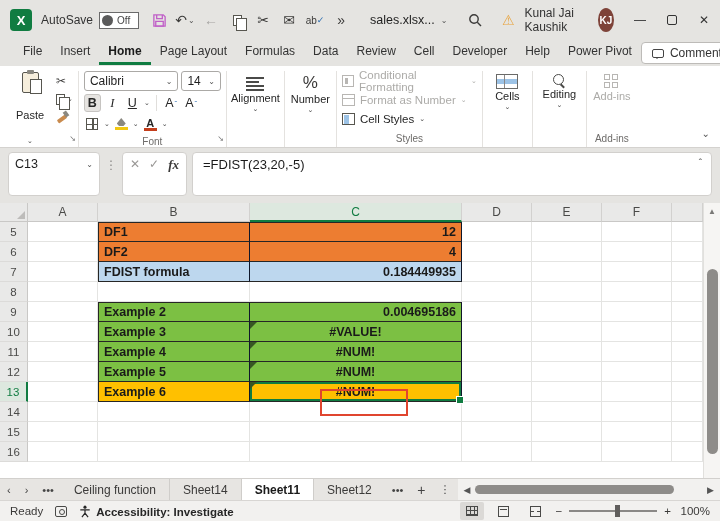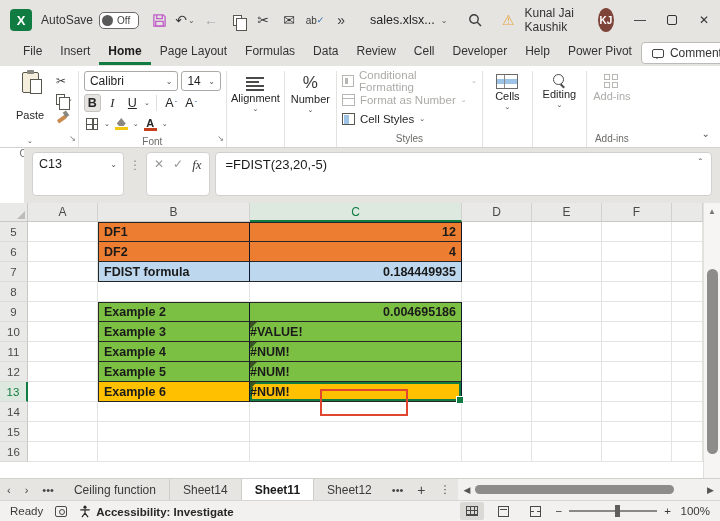--- a/index.html
+++ b/index.html
@@ -4,21 +4,21 @@
 <style>
   * { box-sizing: border-box; margin: 0; padding: 0; }
   html,body { width:720px; height:521px; overflow:hidden; }
   body { font-family:"Liberation Sans", sans-serif; background:#fff; }
   .app { position:relative; width:720px; height:521px; background:#fff; }
 
   
   .titlebar { height:40px; background:#E5E4E1; display:flex; align-items:center; padding:0 0 0 10px; gap:9px; }
   .logo { width:22px; height:22px; background:#107C41; border-radius:4px; color:#fff; font-weight:bold; font-size:13px; display:flex; align-items:center; justify-content:center; flex:none; }
   .autosave { display:flex; align-items:center; gap:6px; font-size:12px; color:#333; }
-  .toggle { width:40px; height:17px; border:1px solid #6a6a6a; border-radius:5px; background:#fff; display:flex; align-items:center; padding:1px 3px 1px 2px; gap:4px; }
+  .toggle { width:40px; height:17px; border:1px solid #6a6a6a; border-radius:0; background:#fff; display:flex; align-items:center; padding:1px 3px 1px 2px; gap:4px; }
   .knob { width:11px; height:11px; border-radius:50%; background:#5a5a5a; flex:none; }
   .toggle .state { font-size:10px; color:#444; }
   .qat { display:flex; align-items:center; gap:4px; }
   .qbtn { width:22px; height:24px; display:flex; align-items:center; justify-content:center; font-size:14px; color:#3b3a39; border-radius:4px; }
   .qbtn .dd { font-size:8px; color:#555; margin-left:1px; }
   .dim { color:#A6A4A2; }
   .grow { flex:1; }
   .filename { display:flex; align-items:center; gap:6px; font-size:12.5px; color:#1f1f1f; }
   .dd8 { font-size:8px; color:#555; }
   .tb-right { display:flex; align-items:center; gap:10px; }
@@ -97,28 +97,28 @@
   .mag-ic::after { content:""; position:absolute; right:1px; bottom:0; width:5px; height:1.8px; background:#4a4a48; transform:rotate(45deg); }
   .addins-ic { width:15px; height:15px; display:grid; grid-template-columns:6px 6px; grid-template-rows:6px 6px; gap:2px; }
   .addins-ic i { border:1.3px solid #B8B6B3; display:block; }
   .anal-ic { width:15px; height:15px; border:1.3px solid #B8B6B3; position:relative; }
   .anal-ic::before { content:""; position:absolute; left:2px; top:2px; width:7px; height:7px; border:1.3px solid #B8B6B3; border-radius:50%; }
   .anal-ic::after { content:""; position:absolute; right:1px; bottom:1px; width:4px; height:1.4px; background:#B8B6B3; transform:rotate(45deg); }
   .disabled-text { color:#ACABA8; }
   .ribbon-collapse { position:absolute; right:10px; bottom:8px; font-size:10px; color:#555; }
 
   
-  .fbar { height:55px; background:#E5E4E1; display:flex; align-items:flex-start; padding:4px 8px 0 8px; gap:5px; position:relative;margin-left:24px; }
+  .fbar { height:55px; background:#E5E4E1; display:flex; align-items:flex-start; padding:4px 8px 0 8px; gap:5px; position:relative; }
   .namebox { width:92px; height:44px; background:#fff; border:1px solid #D2D0CD; border-radius:4px; display:flex; align-items:flex-start; padding:4px 6px; font-size:12.5px; color:#1f1f1f; }
   .namebox .dd8 { margin-left:auto; padding-top:3px; }
   .fdots { color:#8a8886; font-size:12px; padding-top:6px; }
   .fxbox { height:44px; background:#fff; border:1px solid #D2D0CD; border-radius:4px; display:flex; align-items:flex-start; padding:4px 7px; gap:9px; }
   .fxbox .x { color:#9a9896; font-size:12px; }
   .fxbox .ck { color:#9a9896; font-size:12px; }
-  .fxbox .fx { font-style:italic; font-family:"Liberation Serif", serif; font-weight:normal; font-size:13px; color:#3b3a39; }
+  .fxbox .fx { font-style:italic; font-family:"Liberation Serif", serif; font-weight:bold; font-size:13px; color:#3b3a39; }
   .ffield { flex:1; height:44px; background:#fff; border:1px solid #D2D0CD; border-radius:4px; padding:4px 10px; font-size:13px; color:#1a1a1a; position:relative; }
   .fcollapse { position:absolute; right:18px; top:10px; font-size:10px; color:#555; }
 
   
   .grid { position:relative; width:720px; height:275px; background:#fff; overflow:hidden; }
   .gh-row { display:flex; height:19px; }
   .corner { width:28px; flex:none; background:#E9E9E8; border-right:1px solid #C9C8C6; border-bottom:1px solid #C9C8C6; position:relative; }
   .corner::after { content:""; position:absolute; right:2px; bottom:2px; border-left:8px solid transparent; border-bottom:8px solid #BDBCBA; }
   .gh { display:flex; align-items:center; justify-content:center; background:#E9E9E8; border-right:1px solid #D2D1CF; border-bottom:1px solid #C9C8C6; color:#4a4a48; font-size:12px; flex:none; }
   .gh.sel { background:#DDE8DF; color:#107C41; border-bottom:2px solid #107C41; }
@@ -127,21 +127,21 @@
   .rh { width:28px; flex:none; background:#E9E9E8; border-right:1px solid #C9C8C6; border-bottom:1px solid #DCDBD9; display:flex; align-items:center; justify-content:center; color:#4a4a48; font-size:11.5px; }
   .rh.sel { color:#107C41; background:#DDE8DF; border-right:2px solid #107C41; }
   .c { flex:none; border-right:1px solid #E4E4E2; border-bottom:1px solid #E4E4E2; position:relative; font-size:12.5px; color:#1a1a1a; display:flex; align-items:center; }
   .wA{width:70px;} .wB{width:152px;} .wC{width:212px;} .wD{width:70px;} .wE{width:70px;} .wF{width:70px;} .wG{width:31px;}
   .orange{background:#ED7D31;} .blue{background:#BDD7EE;} .green{background:#7CC043;} .gold{background:#FFC000;}
   .tb { border-right:1px solid #0f172a; border-bottom:1px solid #262626; font-weight:bold; }
   .tb-left { border-left:1px solid #262626; }
   .tb-top { border-top:1px solid #262626; }
   .lblc { padding-left:5px; justify-content:flex-start; }
   .valr { padding-right:5px; justify-content:flex-end; }
-  .ctr { justify-content:flex-start; }
+  .ctr { justify-content:center; }
   .tri { position:absolute; top:0; left:0; width:0; height:0; border-top:7px solid #375623; border-right:7px solid transparent; }
   .selcell { box-shadow:inset 0 0 0 2px #107C41; z-index:4; }
   .selcell::after { content:""; position:absolute; right:-3px; bottom:-3px; width:6px; height:6px; background:#107C41; border:1px solid #fff; z-index:5; }
   .red-annot { position:absolute; left:320px; top:186px; width:88px; height:27px; border:2px solid #E0452F; z-index:6; background:transparent; }
   .vscroll { position:absolute; right:0; top:0; width:17px; height:275px; background:#F6F5F3; border-left:1px solid #E1E0DD; display:flex; flex-direction:column; align-items:center; }
   .varrow { height:16px; font-size:8px; color:#7a7977; display:flex; align-items:center; }
   .vthumb { position:absolute; top:66px; left:3px; width:11px; height:185px; background:#8E8C89; border-radius:6px; }
 
   
   .sheetbar { height:22px; background:#E7E5E2; border-top:1px solid #D2D0CD; display:flex; align-items:stretch; font-size:12px; color:#3b3a39; }

